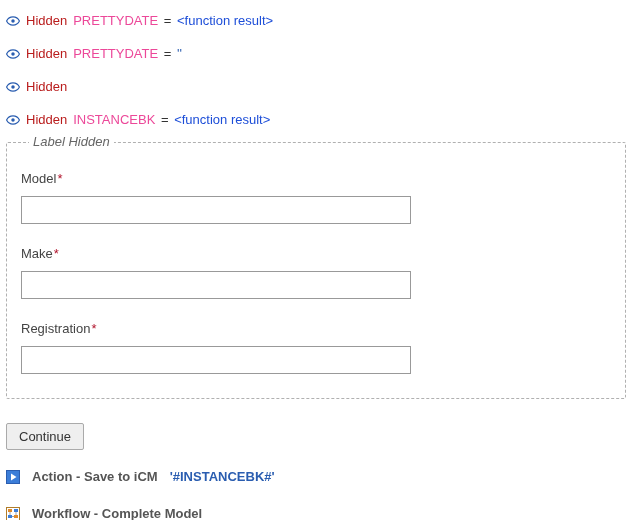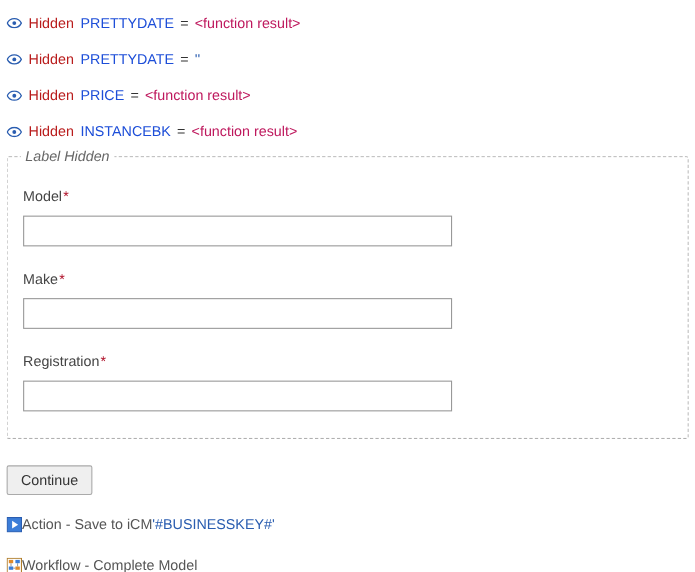--- a/index.html
+++ b/index.html
@@ -27,44 +27,44 @@
     height: 12px;
     display: inline-flex;
     align-items: center;
     justify-content: center;
     color: #2a5db0;
   }
   .hidden-row .hidden-label {
     color: #b91c1c;
   }
   .hidden-row .name {
+    color: #ec4899;
+  }
+  .hidden-row .eq {
+    color: #333;
+    margin: 0 2px;
+  }
+  .hidden-row .val-func {
     color: #1d4ed8;
-  }
-  .hidden-row .eq {
-    color: #333;
-    margin: 0 2px;
-  }
-  .hidden-row .val-func {
-    color: #be185d;
   }
   .hidden-row .val-str {
     color: #2a5db0;
   }
 
   .fieldgroup {
     border: 1px dashed #b0b0b0;
     border-radius: 2px;
     position: relative;
     padding: 28px 14px 20px 14px;
     margin: 8px 0 18px 0;
   }
   .fieldgroup-legend {
     position: absolute;
     top: -9px;
-    left: 12px;
+    left: 22px;
     background: #fff;
     padding: 0 4px;
     font-style: italic;
     color: #666;
     font-size: 13px;
   }
   .form-field {
     margin-bottom: 22px;
   }
   .form-field:last-child {
@@ -99,24 +99,25 @@
     padding: 5px 12px;
     border-radius: 2px;
     cursor: pointer;
     margin: 6px 0 16px 0;
     text-align: center;
   }
 
   .action-row {
     display: flex;
     align-items: center;
-    gap: 0;
+    gap: 12px;
     padding: 3px 0;
     margin-bottom: 16px;
     font-size: 13px;
+    font-weight: bold;
   }
   .action-row .lead {
     color: #555;
   }
   .action-row .param {
     color: #2a5db0;
   }
   .box-icon {
     width: 14px;
     height: 14px;
@@ -158,23 +159,20 @@
   </div>
 
   <div class="hidden-row">
     <span class="eye-icon">
       <svg viewBox="0 0 24 16" width="14" height="10">
           <path fill="none" stroke="#2a5db0" stroke-width="2" d="M1 8c3-6 8-7 11-7s8 1 11 7c-3 6-8 7-11 7S4 14 1 8z"></path>
           <circle cx="12" cy="8" r="3" fill="#2a5db0"></circle>
         </svg>
     </span>
     <span class="hidden-label">Hidden</span>
-    <span>
-      <span class="name">PRICE</span><span class="eq"> = </span><span class="val-func">&lt;function result&gt;</span>
-    </span>
   </div>
 
   <div class="hidden-row">
     <span class="eye-icon">
       <svg viewBox="0 0 24 16" width="14" height="10">
           <path fill="none" stroke="#2a5db0" stroke-width="2" d="M1 8c3-6 8-7 11-7s8 1 11 7c-3 6-8 7-11 7S4 14 1 8z"></path>
           <circle cx="12" cy="8" r="3" fill="#2a5db0"></circle>
         </svg>
     </span>
     <span class="hidden-label">Hidden</span>
@@ -214,21 +212,21 @@
 
   
   <div class="action-row">
     <span class="box-icon">
       <svg width="14" height="14" viewBox="0 0 14 14">
           <rect x="0.5" y="0.5" width="13" height="13" fill="#3b7dd8" stroke="#2a5db0"></rect>
           <path d="M5 3.5 L10.5 7 L5 10.5 Z" fill="#fff"></path>
         </svg>
     </span>
     <span class="lead">Action - Save to iCM</span>
-    <span class="param">'#BUSINESSKEY#'</span>
+    <span class="param">'#INSTANCEBK#'</span>
   </div>
 
   
   <div class="action-row" style="margin-bottom:4px;">
     <span class="box-icon">
       <svg width="14" height="14" viewBox="0 0 14 14">
         <rect x="0.5" y="0.5" width="13" height="13" fill="#fff" stroke="#b07d2a"></rect>
         <rect x="2" y="2" width="4" height="3" fill="#e08a2a"></rect>
         <rect x="8" y="2" width="4" height="3" fill="#3b7dd8"></rect>
         <rect x="2" y="8" width="4" height="3" fill="#3b7dd8"></rect>

